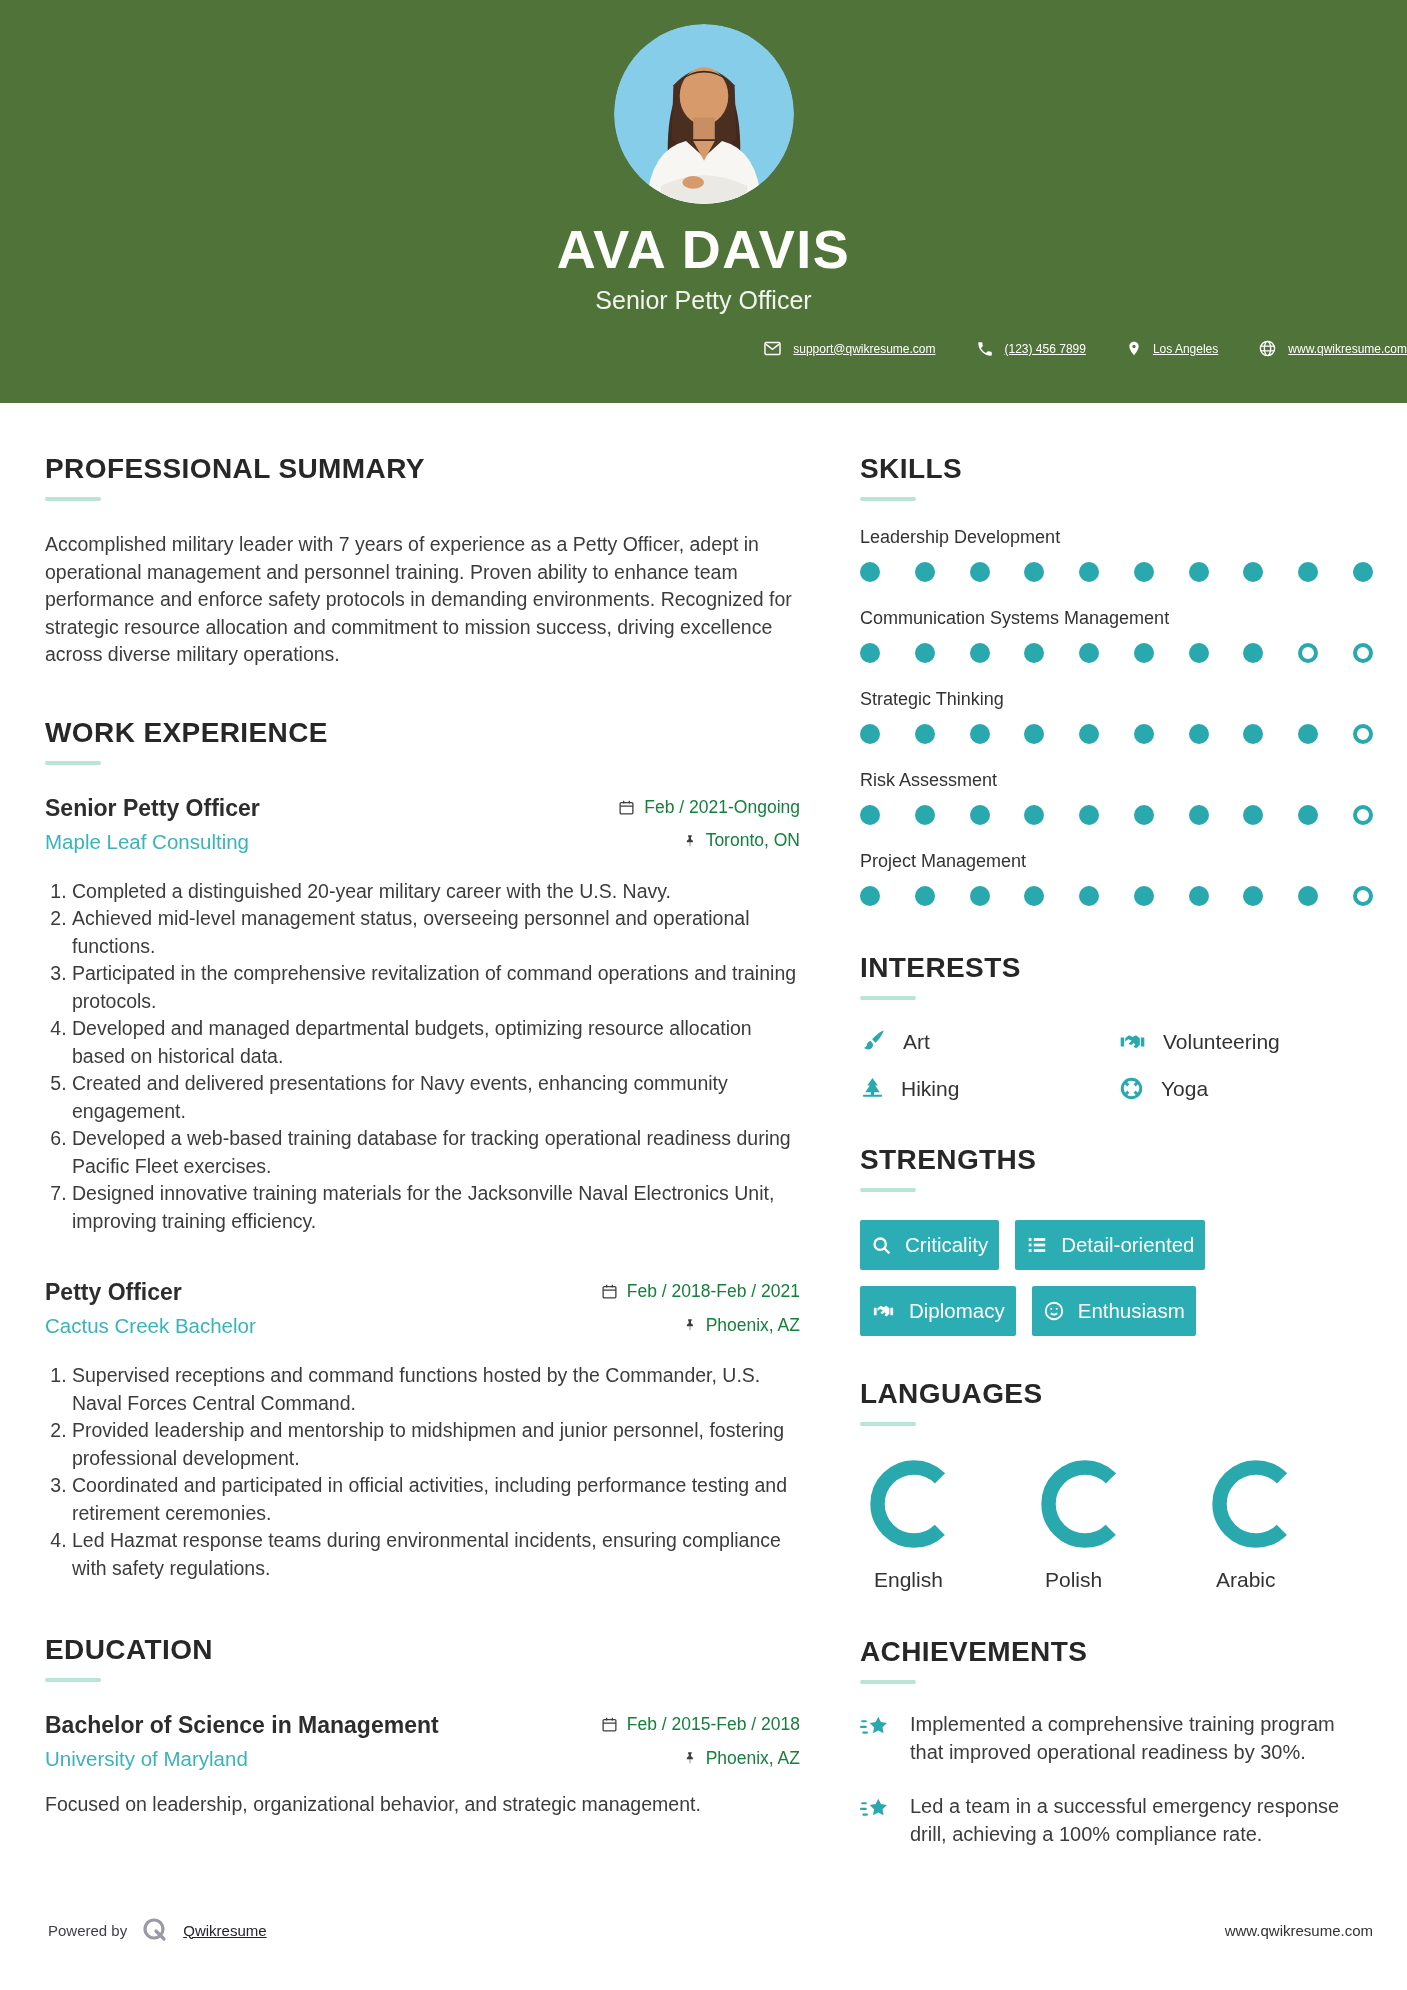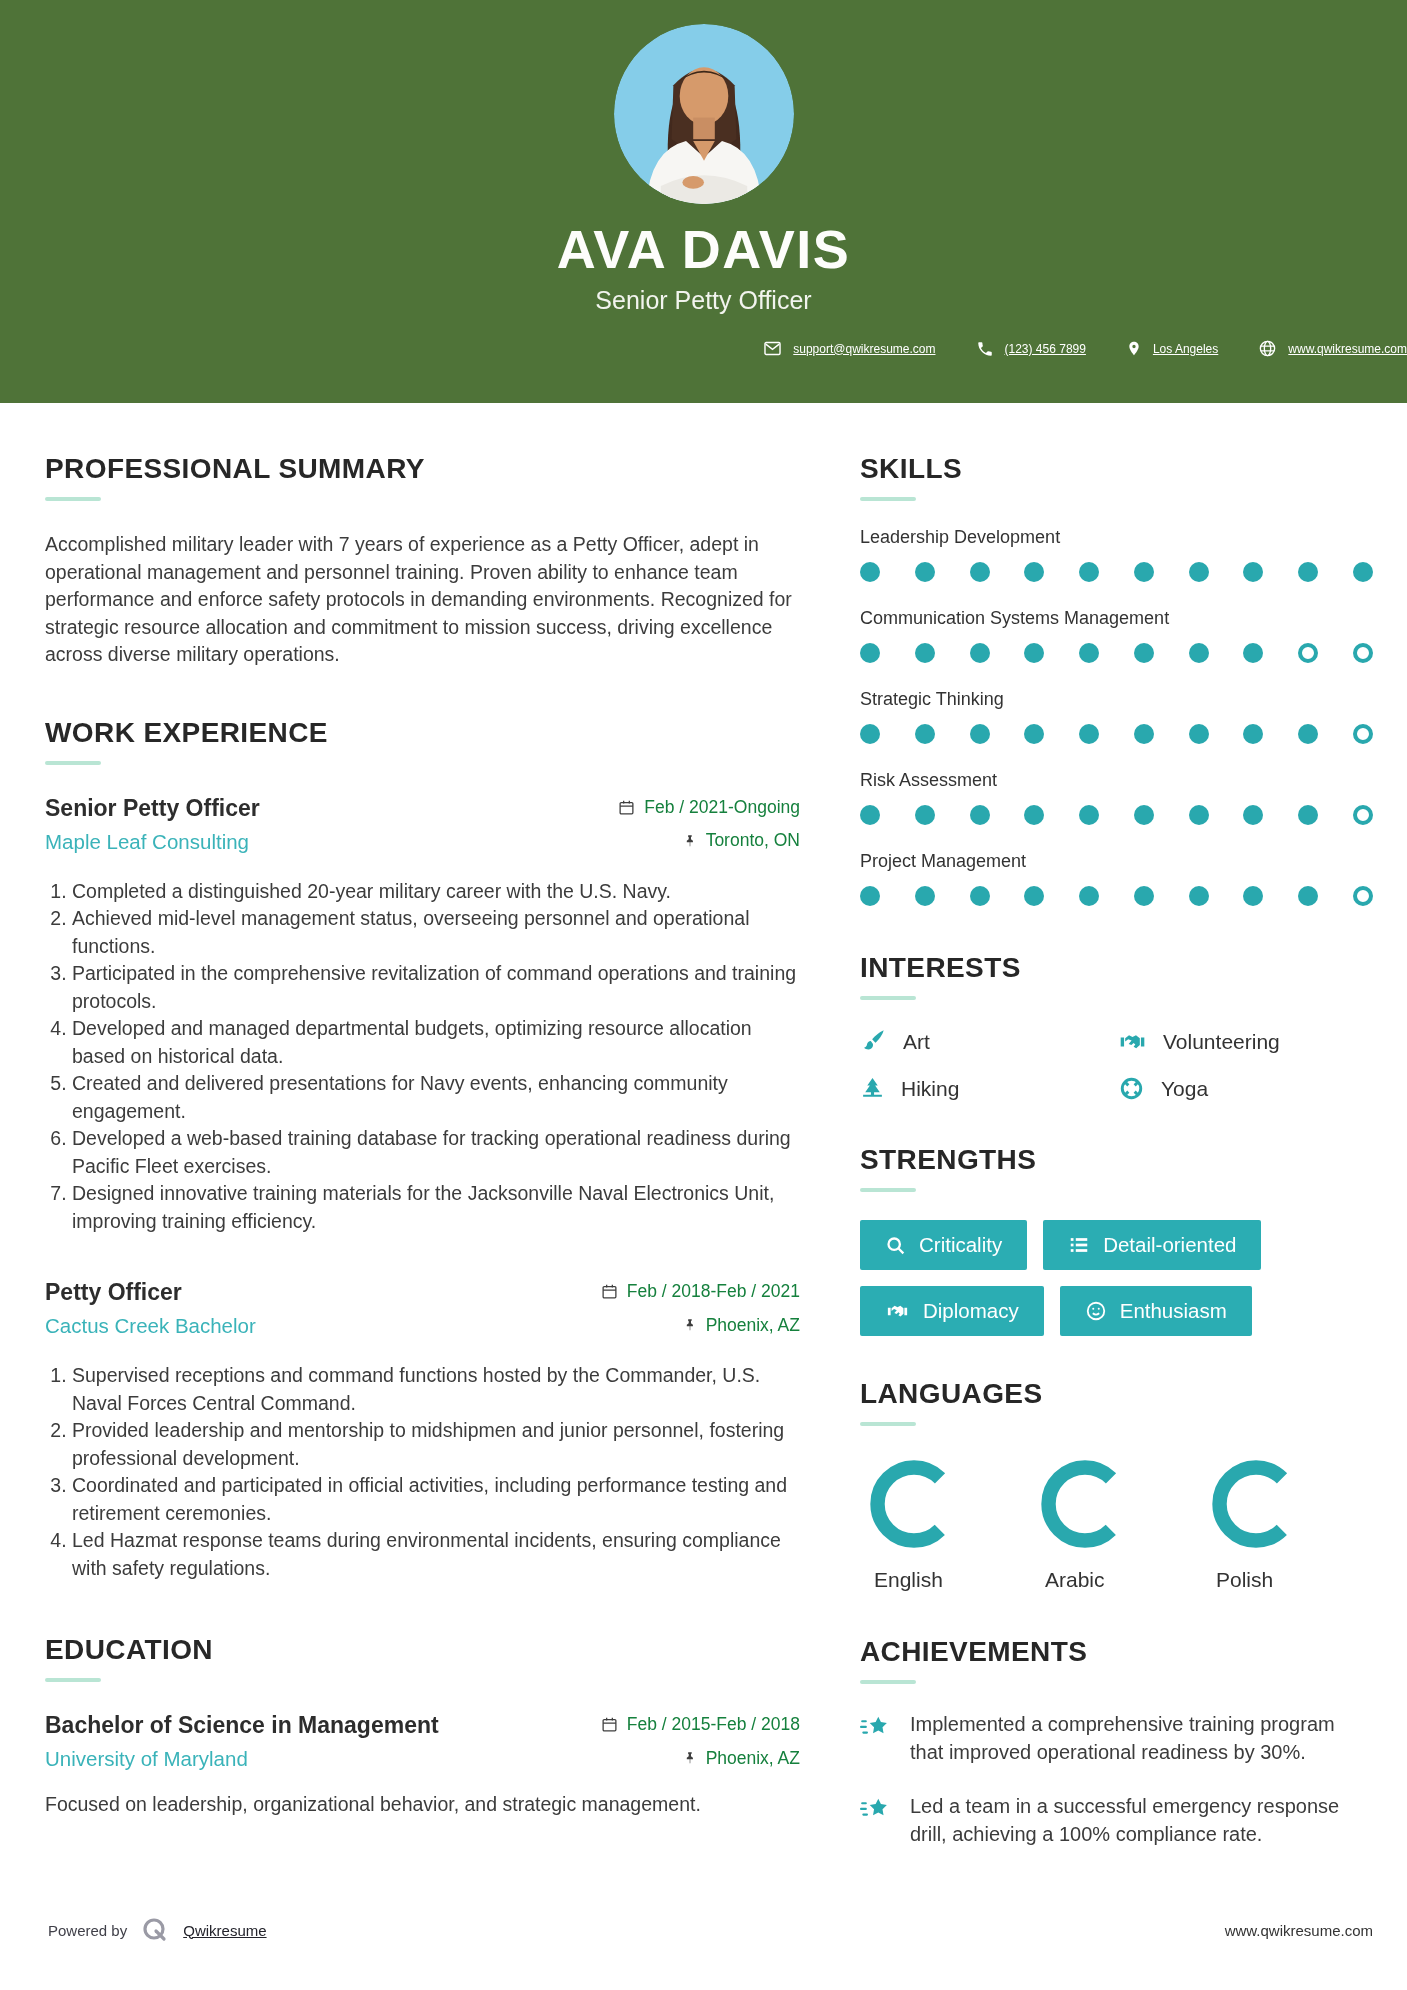--- a/index.html
+++ b/index.html
@@ -48,21 +48,21 @@
   .dot:not(.filled) { background:#ffffff; border:4.5px solid #29a8ae; }
 
   
   .int-grid { display:grid; grid-template-columns:258px 1fr; row-gap:20px; margin-top:28px; }
   .int-item { display:flex; align-items:center; gap:16px; font-size:21px; color:#333333; }
   .int-item svg { color:#29a8ae; flex:0 0 auto; }
 
   
   .str-wrap { display:flex; flex-wrap:wrap; gap:16px; margin-top:28px; }
   .str-btn { display:inline-flex; align-items:center; gap:13px; background:#2badb3; color:#ffffff;
-             font-size:20.5px; padding:13px 25px; border:none; border-radius:2px; }
+             font-size:20.5px; padding:13px 11px; border:none; border-radius:2px; }
   .str-btn svg { flex:0 0 auto; }
 
   
   .lang-grid { display:grid; grid-template-columns:repeat(3,1fr); margin-top:30px; }
   .lang { display:flex; flex-direction:column; align-items:flex-start; }
   .lang svg { display:block; margin-left:6px; }
   .lang-label { font-size:21px; color:#333333; margin-top:16px; margin-left:14px; }
 
   
   .ach { display:flex; gap:18px; margin-top:26px; }
@@ -401,27 +401,27 @@
           <div class="lang">
             <svg width="96" height="96" viewBox="0 0 100 100">
               <circle class="arc" cx="50" cy="50" r="38" fill="none" stroke="#29a8ae" stroke-width="15" transform="rotate(45 50 50)" stroke-dasharray="179.0707812546182 238.76104167282426"></circle>
             </svg>
             <div class="lang-label">English</div>
           </div>
           <div class="lang">
             <svg width="96" height="96" viewBox="0 0 100 100">
               <circle class="arc" cx="50" cy="50" r="38" fill="none" stroke="#29a8ae" stroke-width="15" transform="rotate(45 50 50)" stroke-dasharray="179.0707812546182 238.76104167282426"></circle>
             </svg>
-            <div class="lang-label">Arabic</div>
+            <div class="lang-label">Polish</div>
           </div>
           <div class="lang">
             <svg width="96" height="96" viewBox="0 0 100 100">
               <circle class="arc" cx="50" cy="50" r="38" fill="none" stroke="#29a8ae" stroke-width="15" transform="rotate(45 50 50)" stroke-dasharray="179.0707812546182 238.76104167282426"></circle>
             </svg>
-            <div class="lang-label">Polish</div>
+            <div class="lang-label">Arabic</div>
           </div>
         </div>
       </div>
 
       <div class="sec-block" style="margin-top:44px">
         <h2 class="sec">ACHIEVEMENTS</h2>
         <div class="rule"></div>
         <div class="ach">
           <svg width="32" height="30" viewBox="0 0 28 24" fill="currentColor">
             <path d="M16 3l2.3 4.7 5.2.8-3.8 3.7.9 5.2L16 15l-4.6 2.4.9-5.2L8.5 8.5l5.2-.8z"></path>

